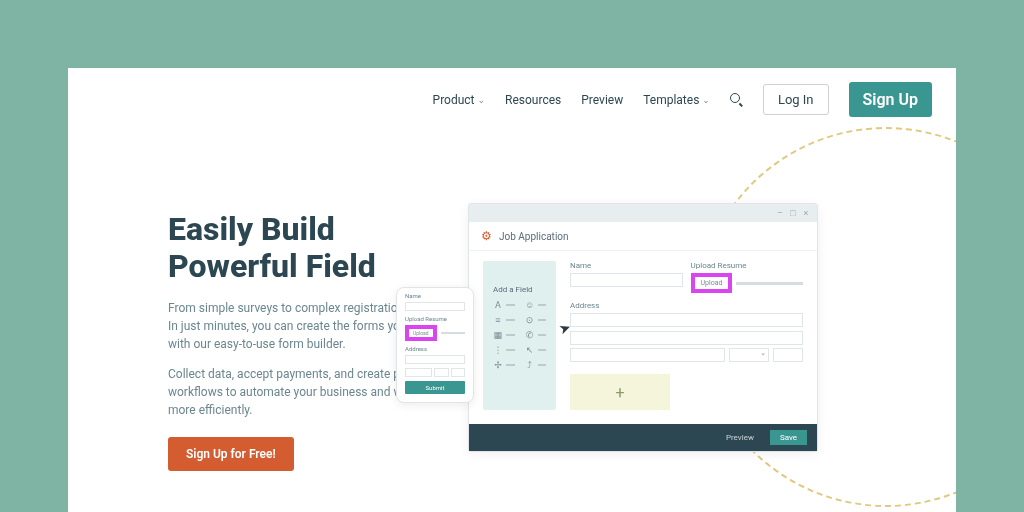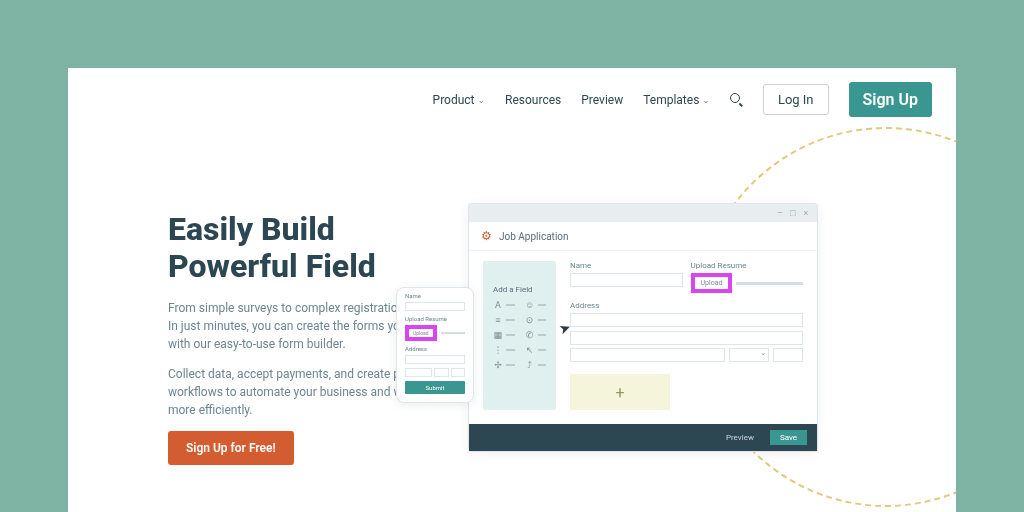--- a/index.html
+++ b/index.html
@@ -10,21 +10,21 @@
 .chev{font-size:9px;color:#888}
 .search-ic{width:13px;height:13px;position:relative}
 .search-ic::before{content:"";position:absolute;width:8px;height:8px;border:1.5px solid #2d4752;border-radius:50%;top:0;left:0}
 .search-ic::after{content:"";position:absolute;width:4px;height:1.5px;background:#2d4752;transform:rotate(45deg);bottom:1px;right:0}
 .btn-login{border:1px solid #d0d0d0;padding:7px 14px;border-radius:3px;cursor:pointer;font-size:13px}
 .btn-signup{background:#3a9690;color:#fff;padding:8px 14px;border-radius:3px;cursor:pointer;font-size:16px;font-weight:600}
 .hero{display:flex;padding:36px 0 0 100px;gap:20px;position:relative}
 .hero-text{flex:0 0 280px;padding-top:44px}
 .hero-text h1{font-size:32px;font-weight:800;color:#2d4752;line-height:1.15;margin-bottom:14px}
 .hero-text p{font-size:12px;color:#6b8690;line-height:1.5;margin-bottom:12px}
-.cta{display:inline-block;background:#d35c31;color:#fff;padding:10px 18px;font-size:12px;font-weight:600;border-radius:3px;cursor:pointer}
+.cta{display:inline-block;background:#d35c31;color:#fff;padding:10px 18px;font-size:12px;font-weight:600;border-radius:3px;margin-top:6px;cursor:pointer}
 .illus{position:relative;flex:1}
 .dashed-circle{position:absolute;width:380px;height:380px;border:2px dashed #d4b147;border-radius:50%;top:-40px;right:-120px;opacity:0.7}
 .desktop{position:absolute;top:36px;left:0;width:350px;background:#fff;border:1px solid #dfe5e8;border-radius:3px;box-shadow:0 2px 12px rgba(0,0,0,0.06)}
 .win-bar{height:18px;background:#e8eef0;display:flex;justify-content:flex-end;align-items:center;gap:3px;padding:0 6px}
 .win-dot{width:10px;height:10px;font-size:9px;color:#9aa;line-height:10px;text-align:center}
 .app-hdr{display:flex;align-items:center;gap:6px;padding:8px 12px;border-bottom:1px solid #eef2f4}
 .gear-ic{width:12px;height:12px;color:#d35c31;font-size:12px;line-height:12px}
 .app-title{font-size:10px;color:#5a6d78}
 .app-body{display:flex;padding:10px 14px 14px;gap:14px}
 .palette{background:#e0f0ef;padding:24px 10px;border-radius:2px;width:73px}

